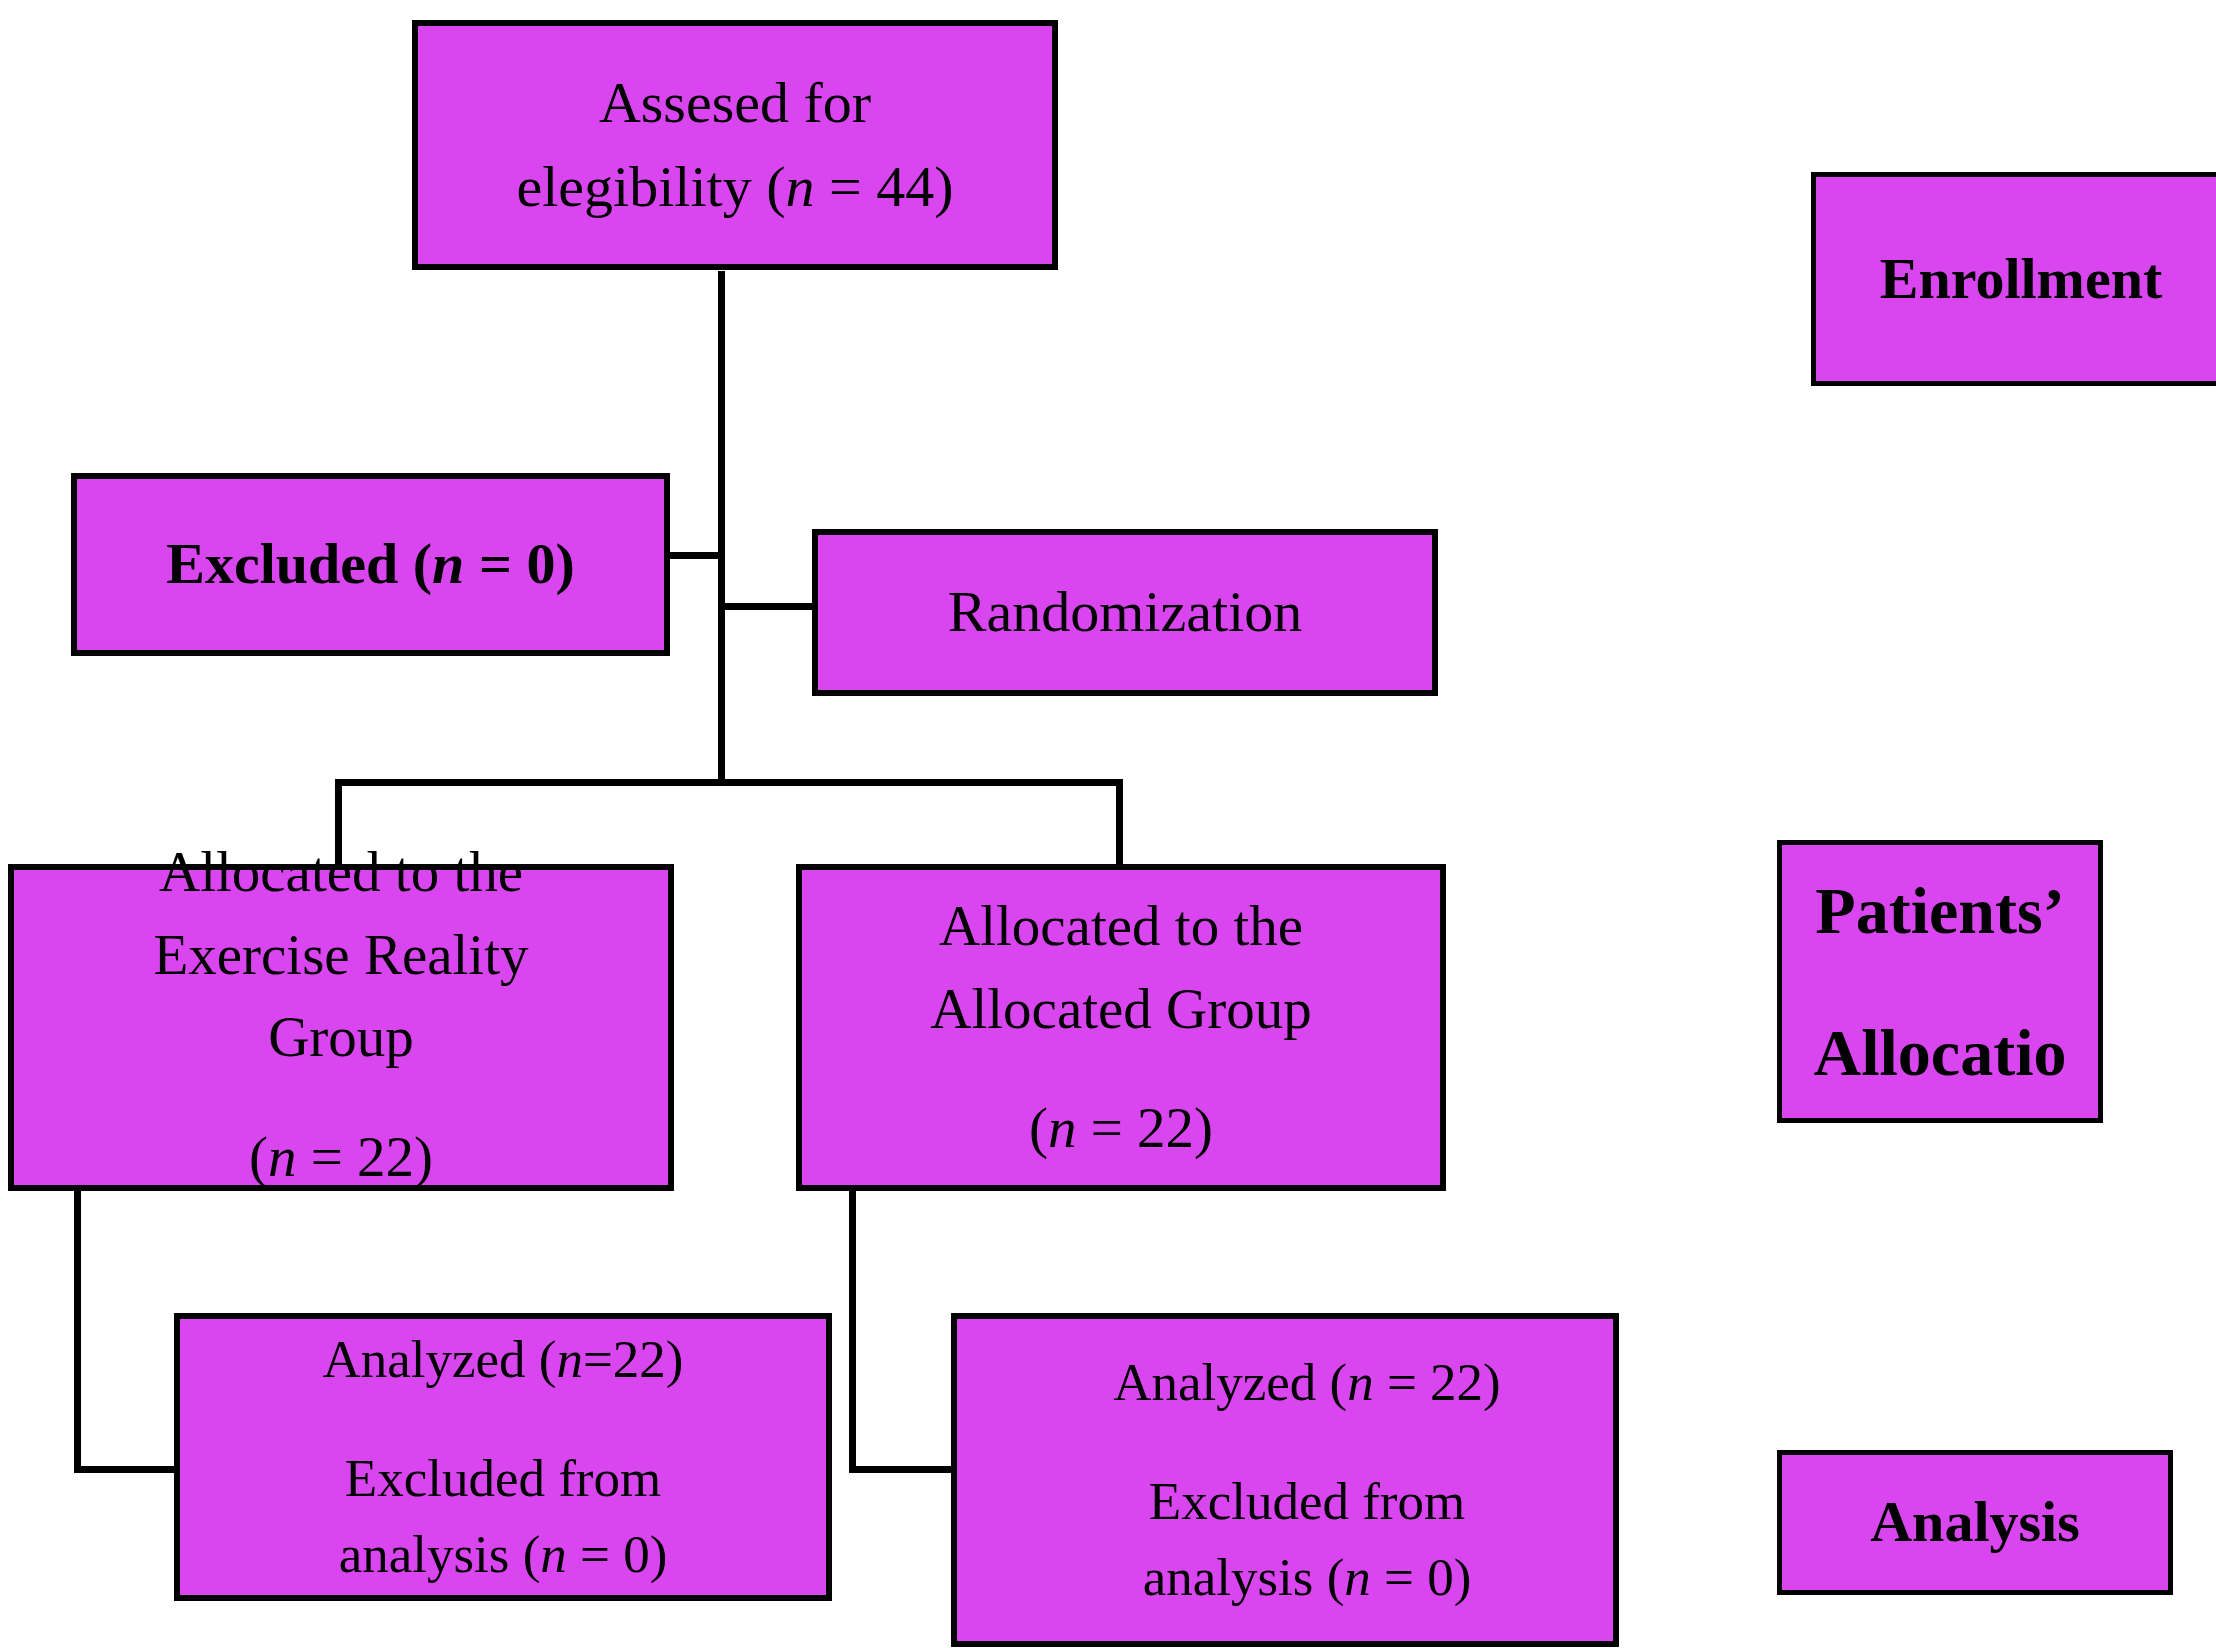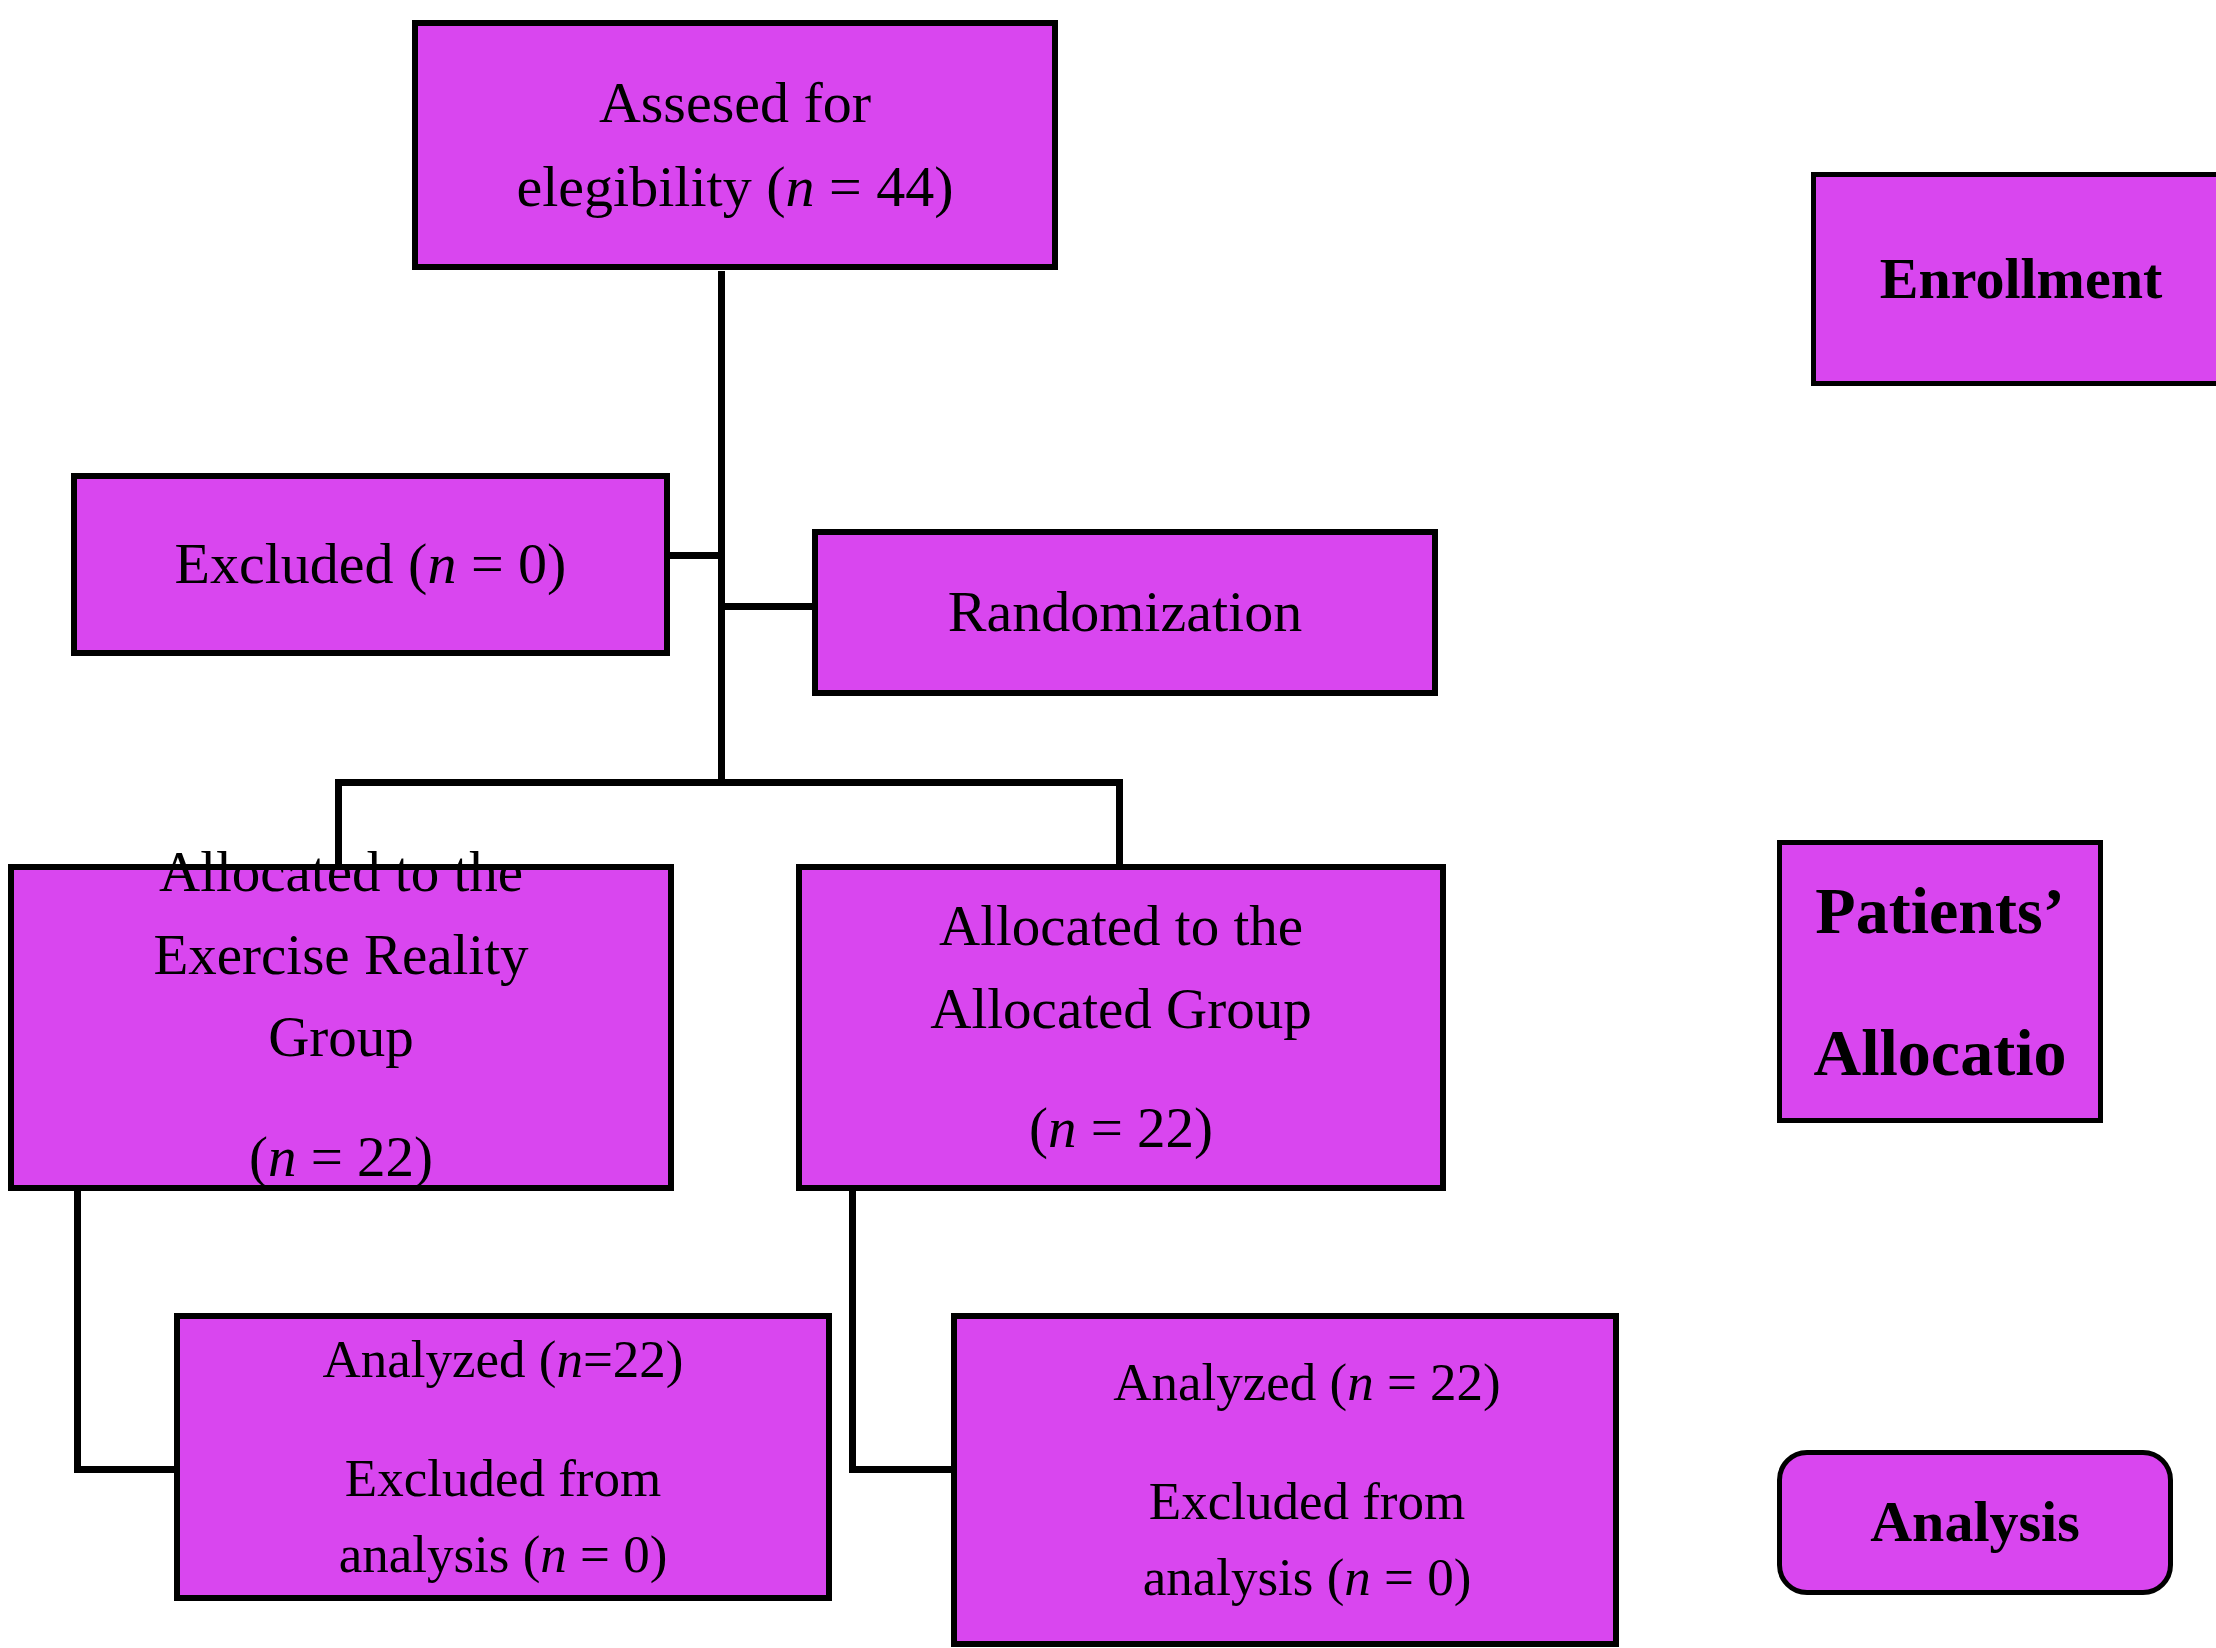--- a/index.html
+++ b/index.html
@@ -22,35 +22,35 @@
     align-items:center;
     justify-content:center;
     text-align:center;
     line-height:1.45;
     z-index:3;
   }
   .box .ln{display:block;white-space:nowrap;}
   .nm{font-style:italic;}
   
   #box-assessed{left:412px;top:20px;width:646px;height:250px;font-size:58px;}
-  #box-excluded{left:71px;top:473px;width:599px;height:183px;font-size:58px;}
+  #box-excluded{left:71px;top:473px;width:599px;height:183px;font-size:58px;font-weight:bold;}
   #box-randomization{left:812px;top:529px;width:626px;height:167px;font-size:58px;}
 
   #box-vr{left:8px;top:864px;width:666px;height:327px;font-size:57px;overflow:visible;}
   #box-vr .stack{position:absolute;left:0;right:0;top:-39px;}
   #box-ex{left:796px;top:864px;width:650px;height:327px;font-size:57px;}
 
   #box-an-left{left:174px;top:1313px;width:658px;height:288px;font-size:53px;font-family:Liberation Serif, serif;}
   #box-an-right{left:951px;top:1313px;width:668px;height:334px;font-size:53px;padding-left:44px;}
   .an-gap{height:42px;}
 
   .labelbox{font-weight:bold;border-width:5.7px;}
   #box-enrollment{left:1811px;top:172px;width:420px;height:214px;font-size:58px;}
   #box-allocation{left:1777px;top:840px;width:326px;height:283px;font-size:66px;}
-  #box-analysis{left:1777px;top:1450px;width:396px;height:145px;font-size:58px;border-radius:30px;}
+  #box-analysis{left:1777px;top:1450px;width:396px;height:145px;font-size:58px;}
   #box-allocation .ln{line-height:2.15;}
 
   
   .conn{position:absolute;background:#000000;z-index:1;}
 </style>
 </head>
 <body>
 
 <div id="stage">
 

